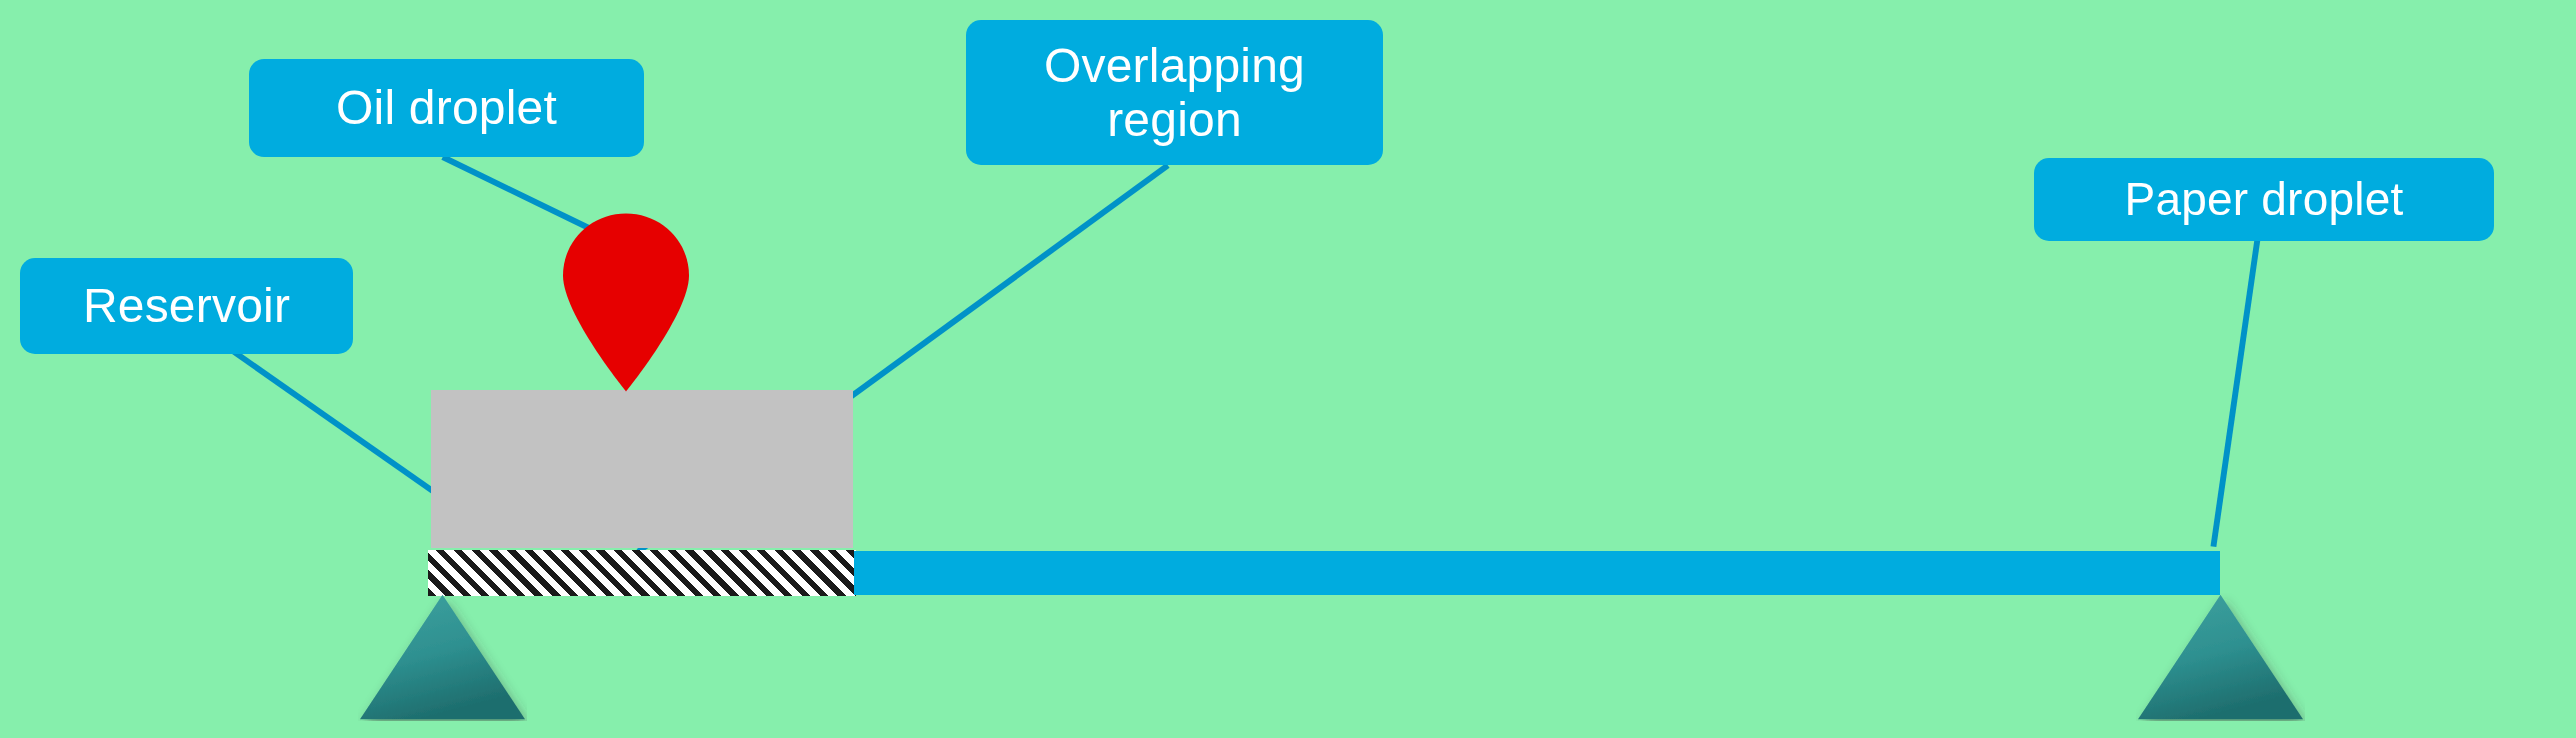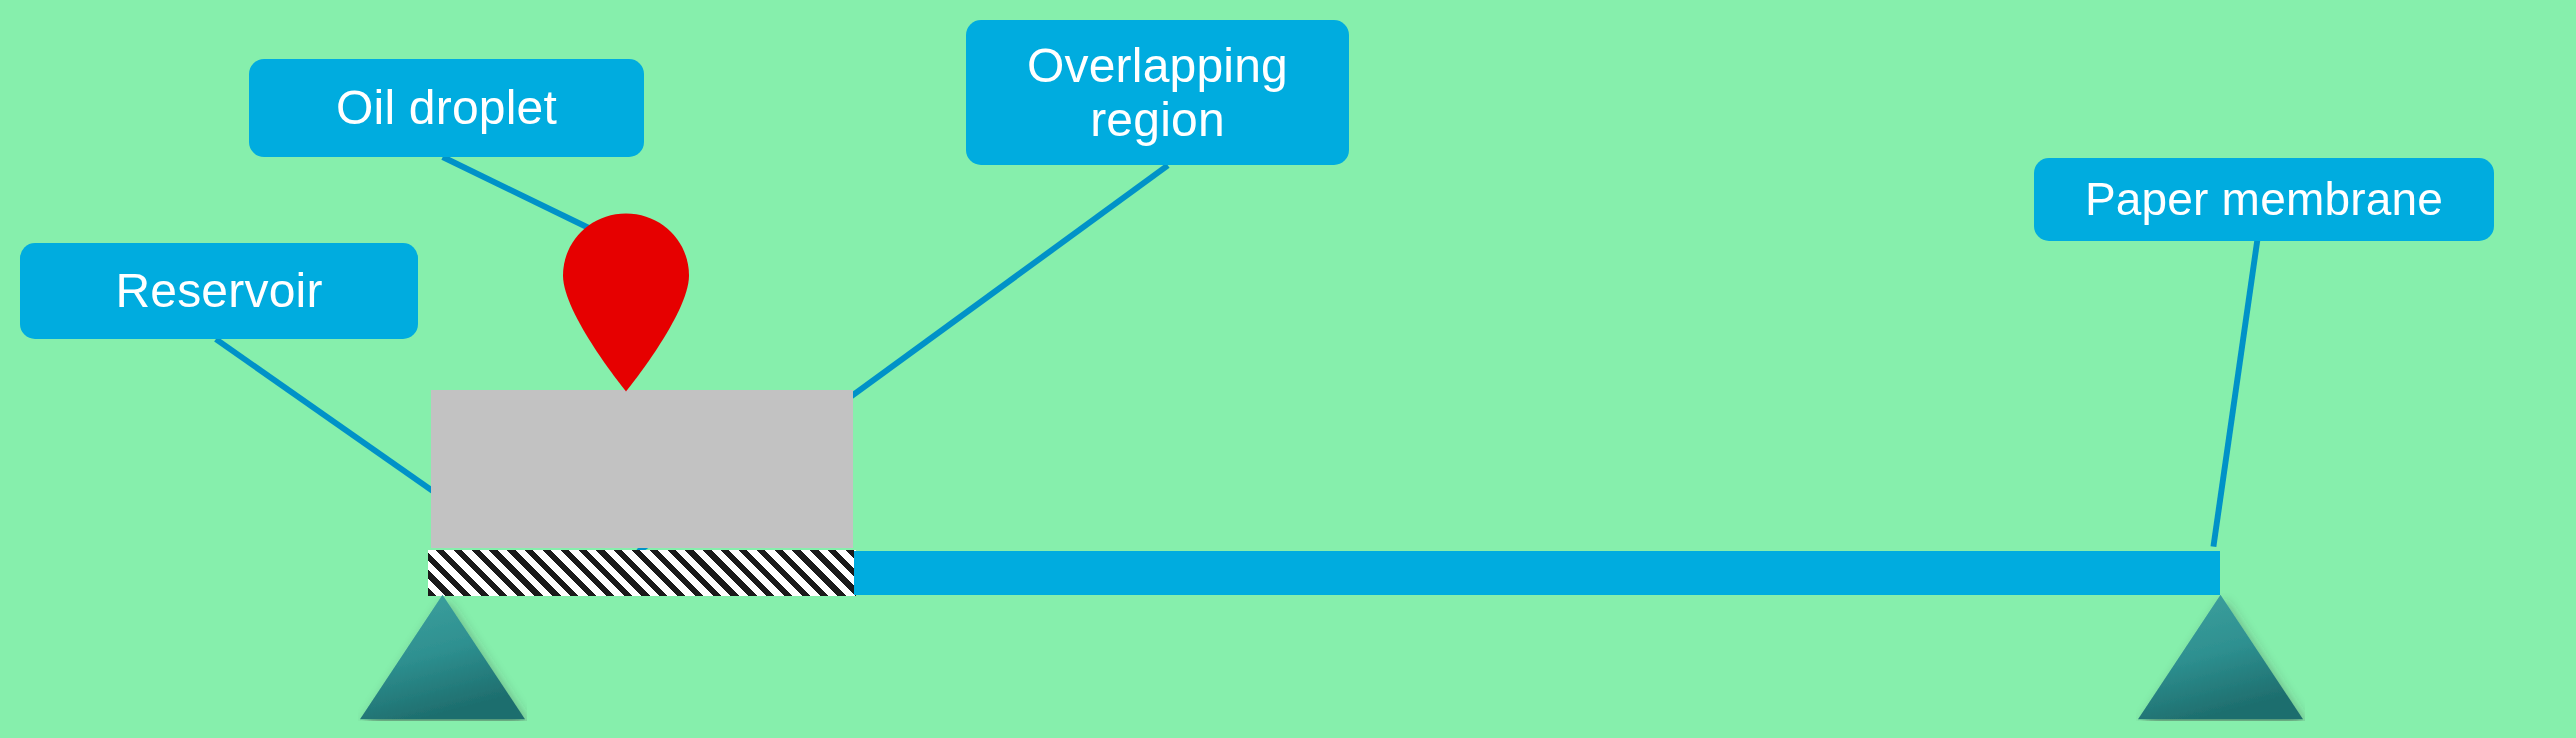--- a/index.html
+++ b/index.html
@@ -41,25 +41,25 @@
   .callout-text {
     display: block;
     width: 100%;
     white-space: pre-line;
   }
   #callout-oil-droplet {
     left: 249px; top: 59px; width: 395px; height: 98px;
     font-size: 48px;
   }
   #callout-reservoir {
-    left: 20px; top: 243px; width: 398px; height: 96px;
+    left: 20px; top: 258px; width: 333px; height: 96px;
     font-size: 48px;
   }
   #callout-overlapping-region {
-    left: 966px; top: 20px; width: 383px; height: 145px;
+    left: 966px; top: 20px; width: 417px; height: 145px;
     font-size: 48px;
   }
   #callout-paper-membrane {
     left: 2034px; top: 158px; width: 460px; height: 83px;
     font-size: 46px;
   }
 
   
   #reservoir-block {
     position: absolute;
@@ -154,17 +154,17 @@
   <div class="callout" id="callout-reservoir">
     <span class="callout-text">Reservoir</span>
   </div>
 
   <div class="callout" id="callout-overlapping-region">
     <span class="callout-text">Overlapping
 region</span>
   </div>
 
   <div class="callout" id="callout-paper-membrane">
-    <span class="callout-text">Paper membrane</span>
+    <span class="callout-text">Paper droplet</span>
   </div>
 
 </div>
 
 
 </body></html>

